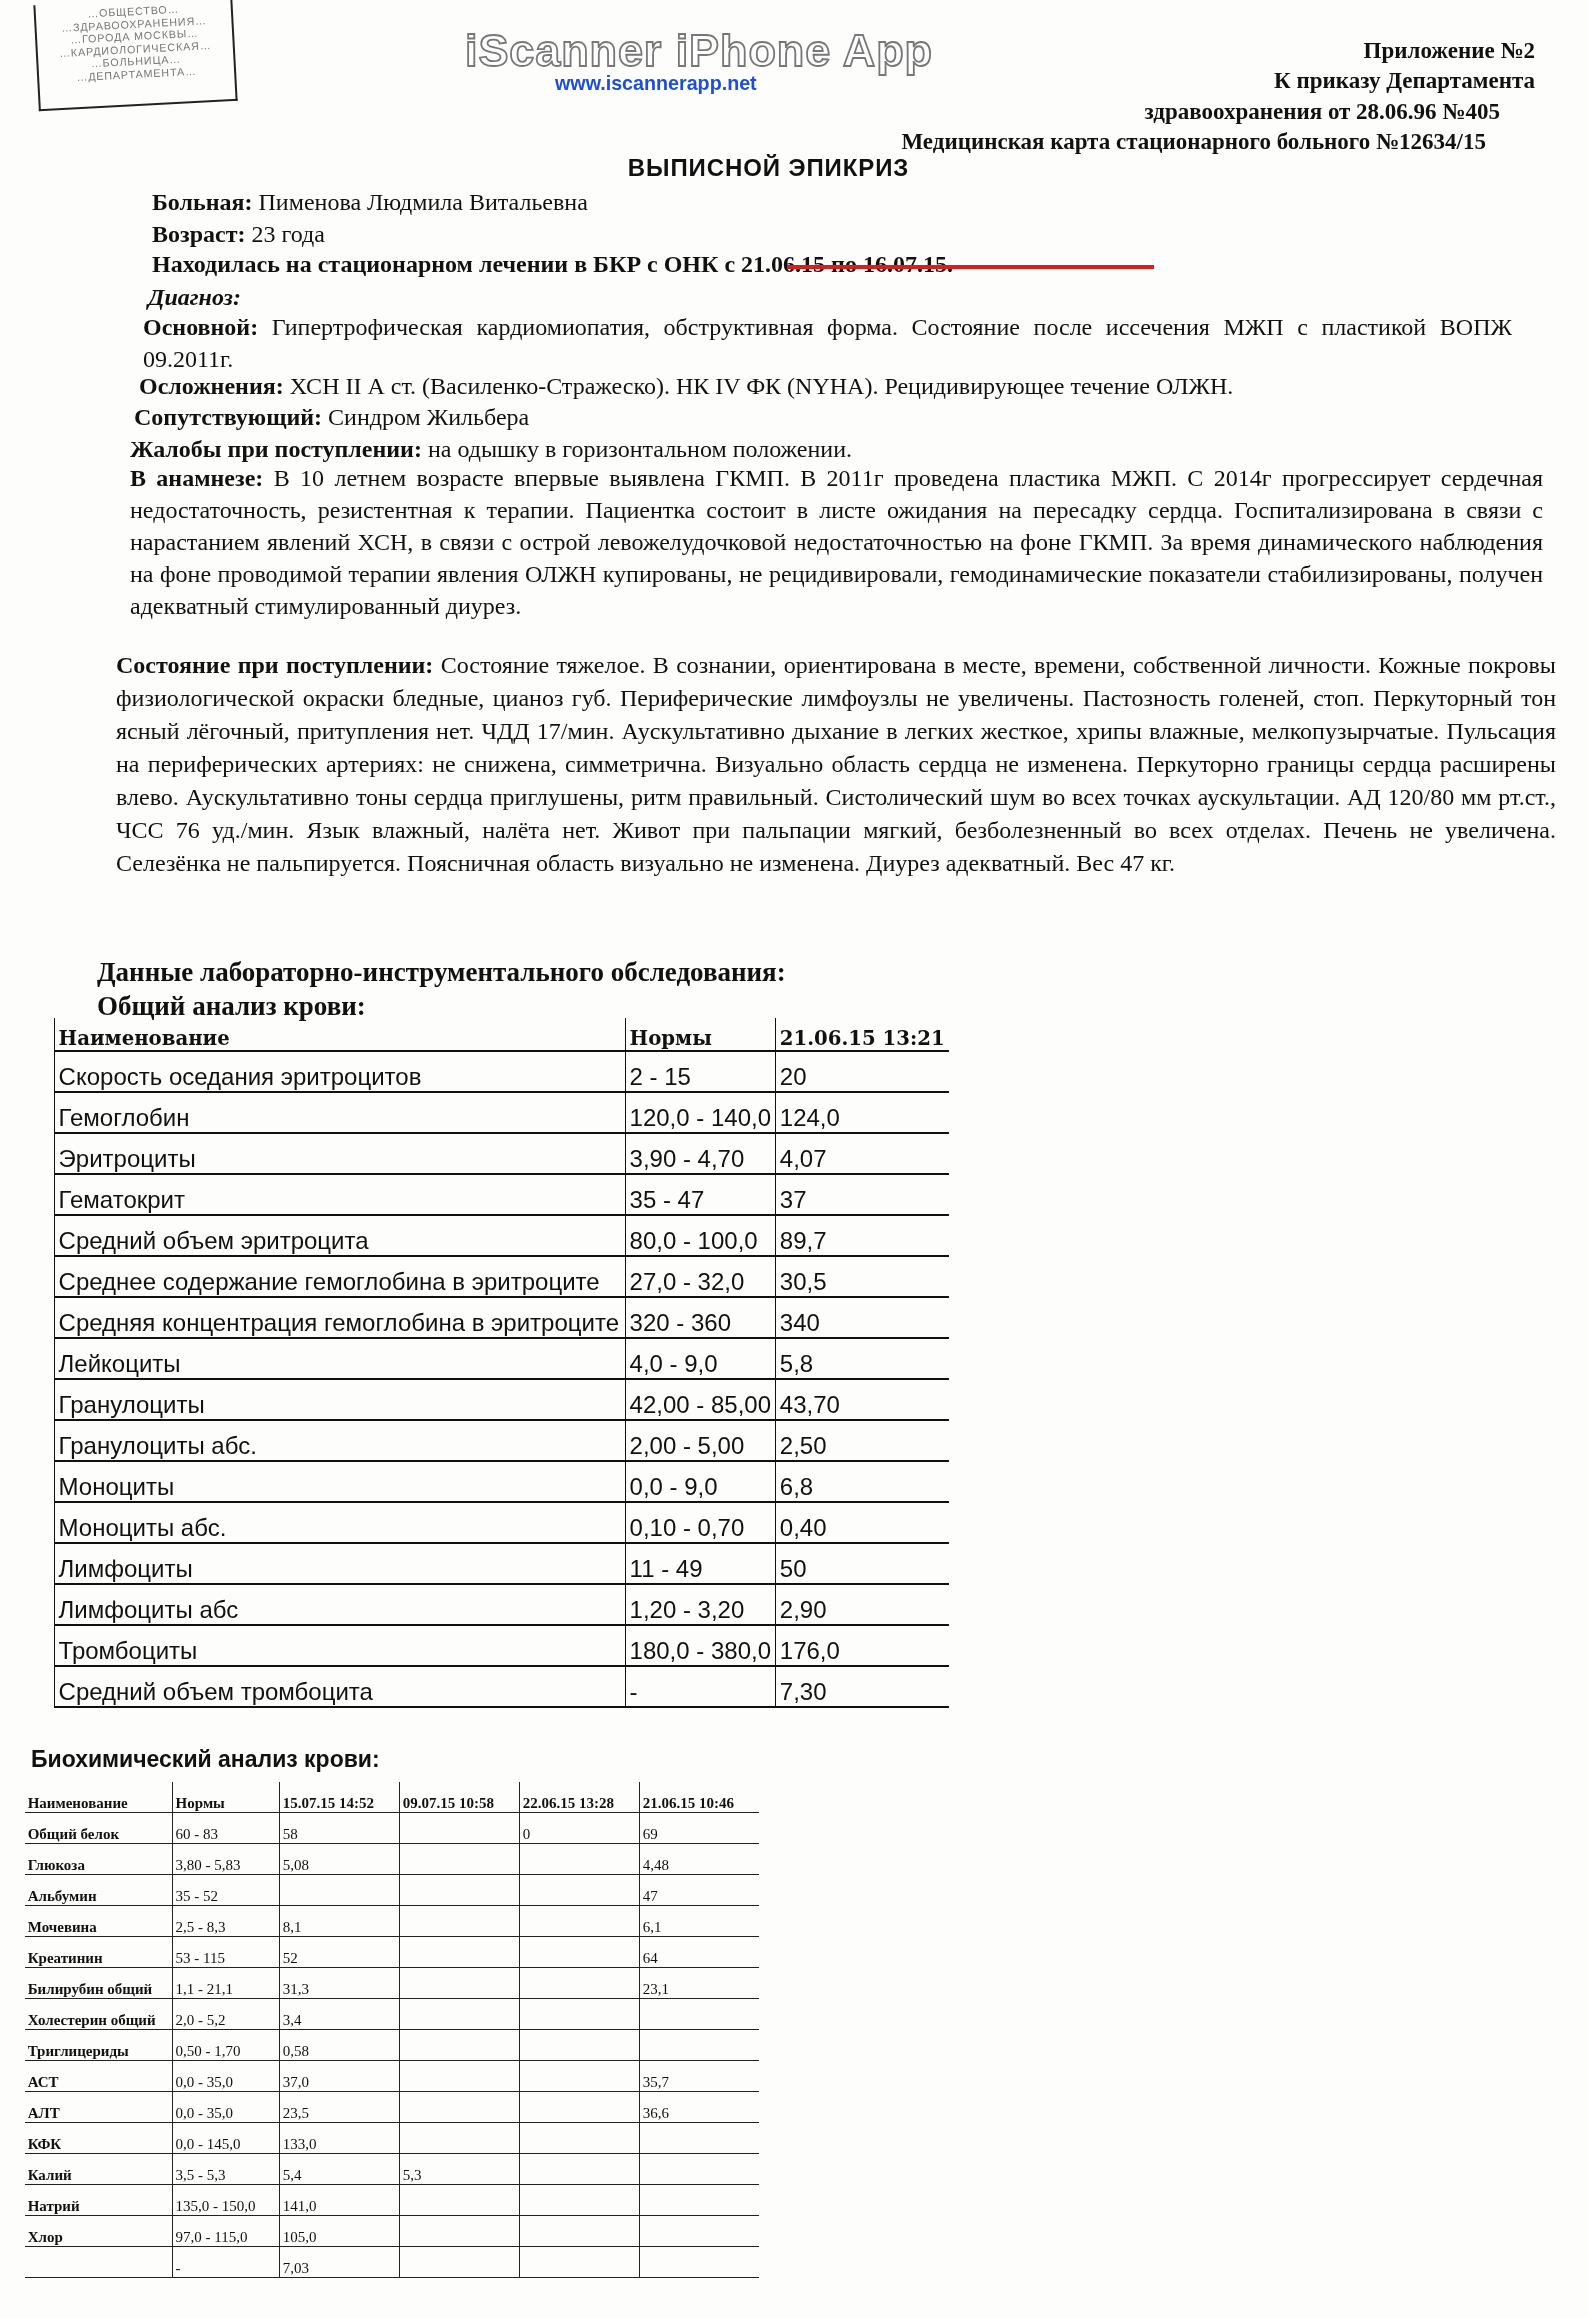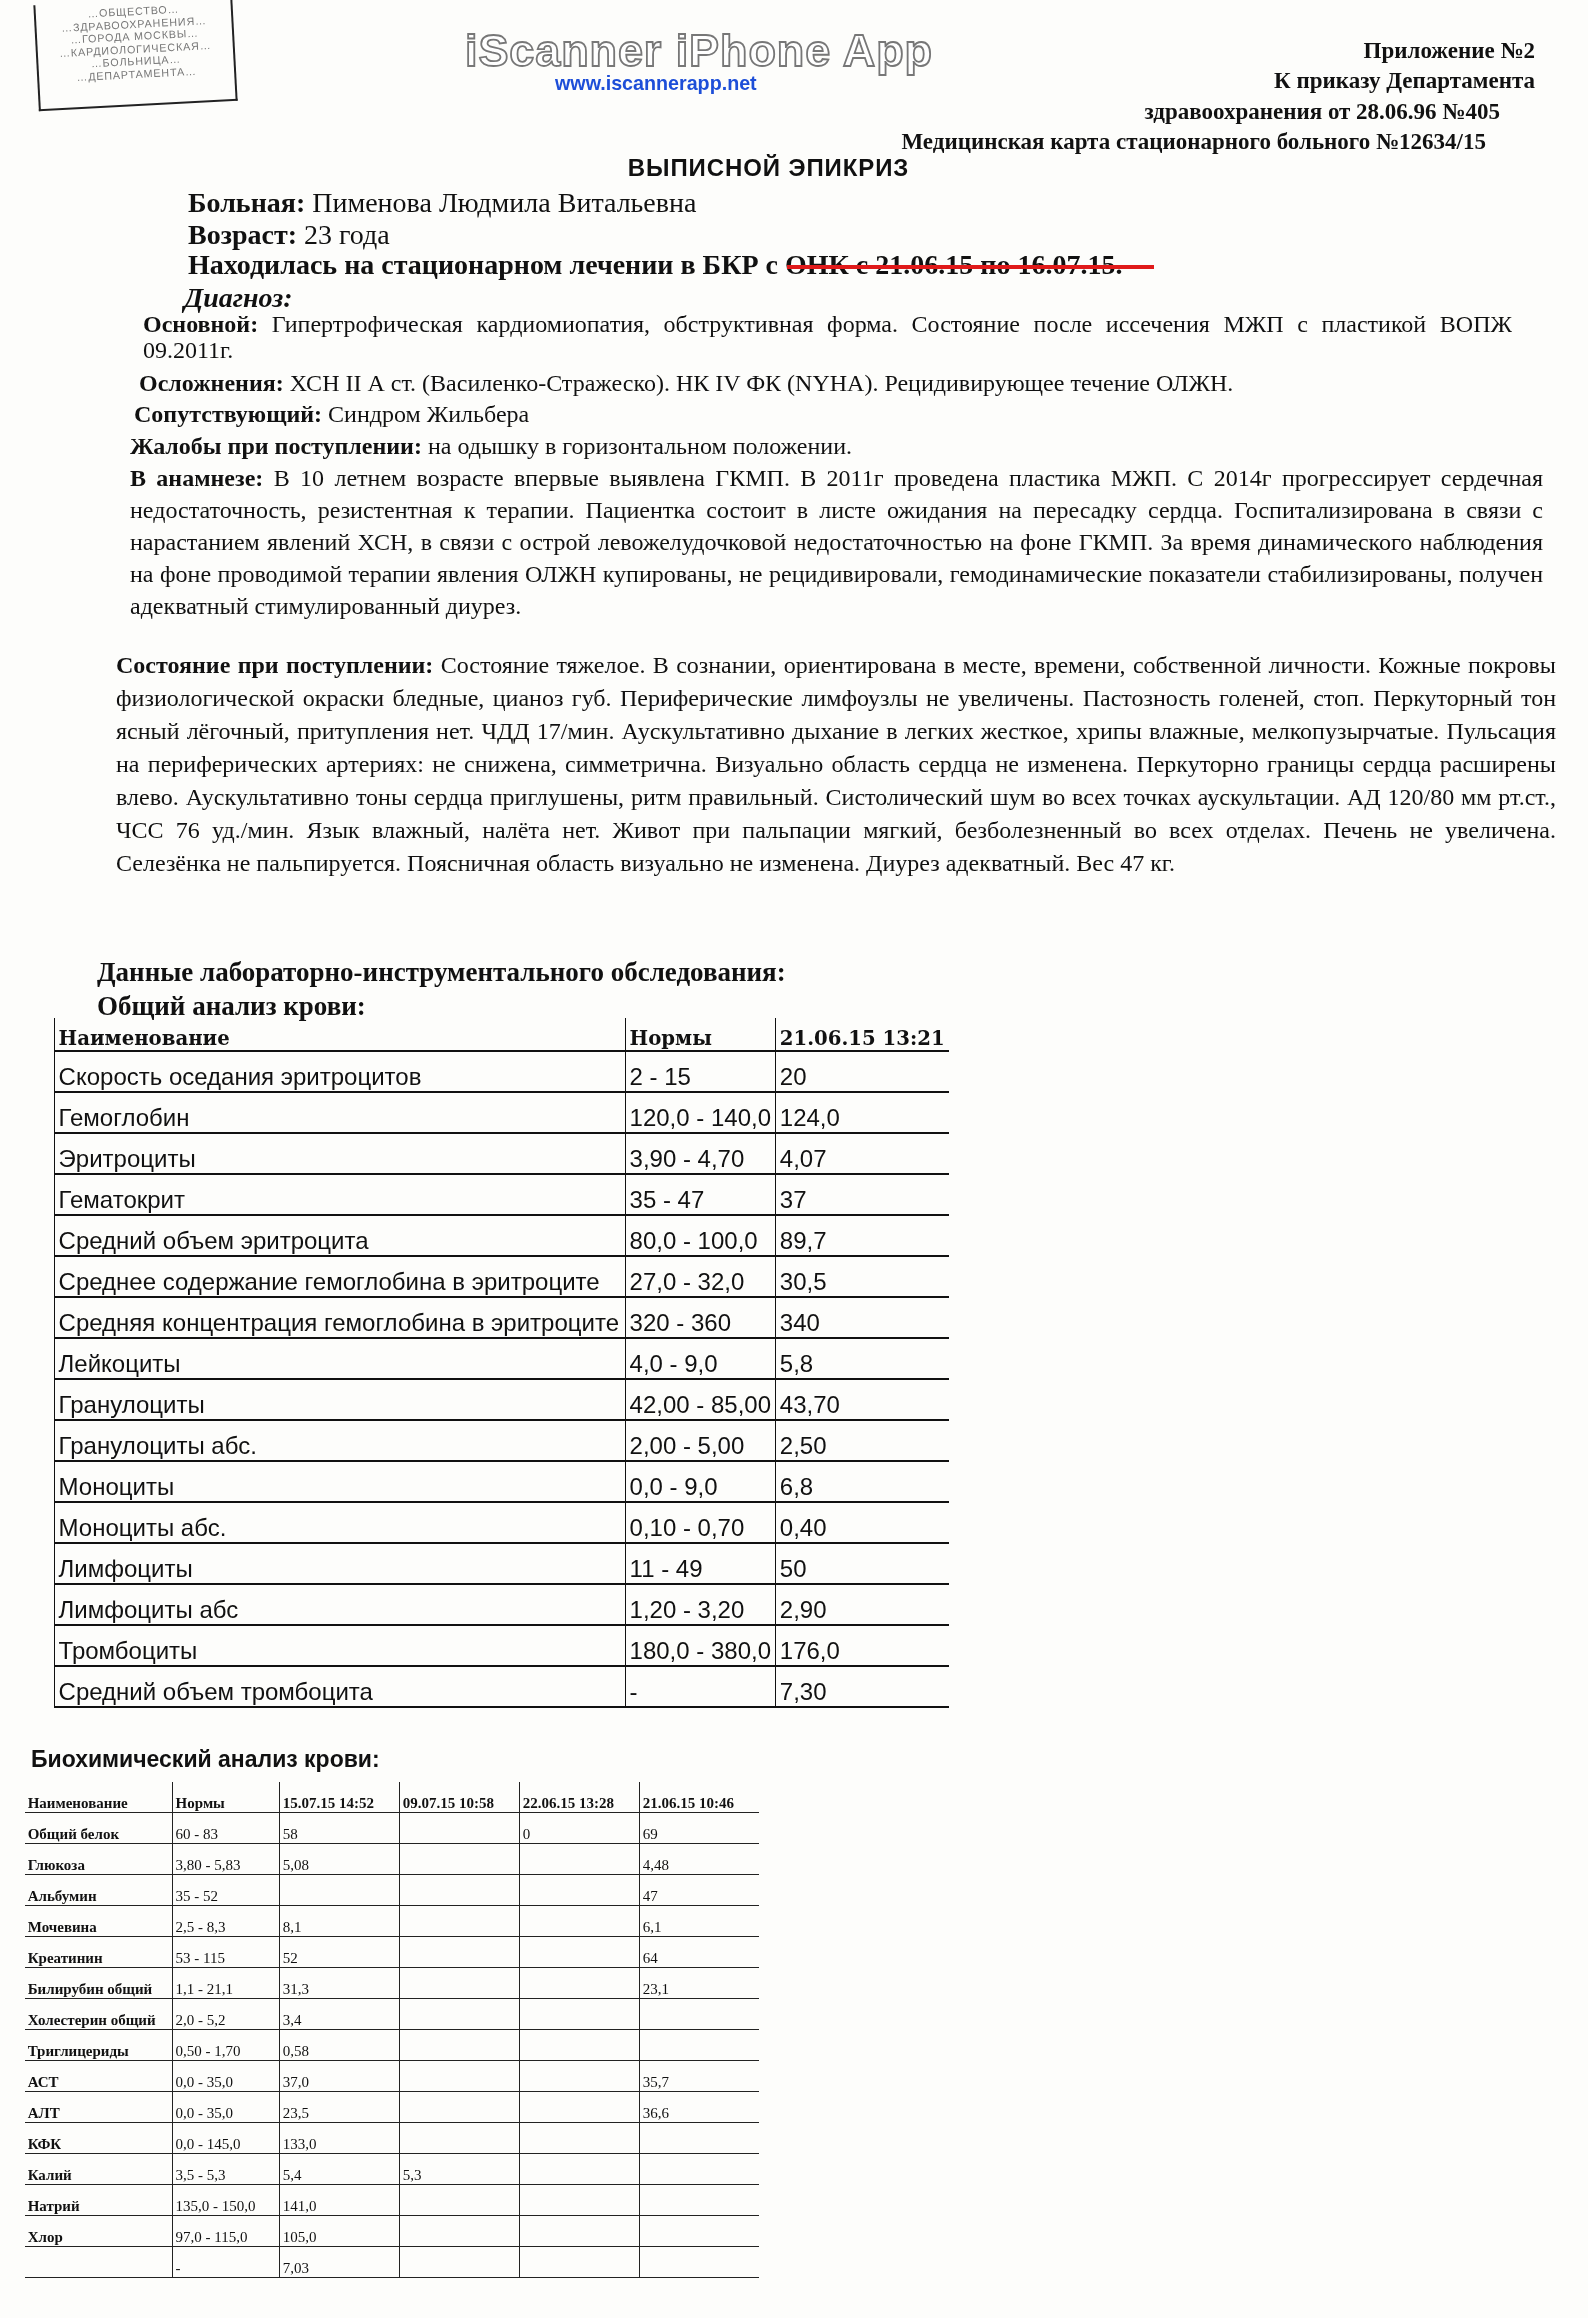--- a/index.html
+++ b/index.html
@@ -3,23 +3,23 @@
 <meta charset="utf-8">
 <style>
   html,body{margin:0;padding:0;}
   body{width:1589px;height:2319px;background:#fdfdfb;position:relative;overflow:hidden;font-family:"Liberation Serif","DejaVu Serif",serif;color:#111;}
   .abs{position:absolute;}
   .stamp{left:36px;top:0;width:199px;height:106px;border:2.7px solid #222;border-top:none;transform:rotate(-3deg);font-family:"Liberation Sans",sans-serif;font-size:10.7px;color:#777;line-height:12.5px;text-align:center;padding-top:5.4px;box-sizing:border-box;letter-spacing:0.9px;}
   .wm-title{left:465px;top:25px;font-family:"Liberation Sans",sans-serif;font-weight:bold;font-size:45px;color:#fff;-webkit-text-stroke:1.8px #777;letter-spacing:0.9px;}
   .wm-url{left:555px;top:72px;font-family:"Liberation Sans",sans-serif;font-weight:bold;font-size:19.7px;color:#1d4ed8;}
   .hdr-right{right:54px;text-align:right;font-weight:bold;font-size:23px;line-height:29.5px;}
   .title{left:0;width:1537px;text-align:center;top:154px;font-weight:bold;font-size:24px;font-family:"Liberation Sans",sans-serif;letter-spacing:0.9px;}
-  .para{left:116px;width:1395px;font-size:24px;line-height:26px;text-align:justify;}
+  .para{left:116px;width:1395px;font-size:24px;line-height:32px;text-align:justify;}
   .para b{font-weight:bold;}
-  .line{font-size:28px;line-height:29.5px;margin-left:36px;}
+  .line{font-size:24px;line-height:29.5px;}
   .redline{left:787px;top:265px;width:367px;height:3.6px;background:#e01a1a;}
   h3{margin:0;font-size:27px;font-weight:bold;}
   table{border-collapse:collapse;position:absolute;}
   .cbc td{border-bottom:2.7px solid #111;border-left:1.8px solid #111;font-size:24px;font-family:Liberation Sans, sans-serif;height:39px;padding:0 3.6px;vertical-align:bottom;white-space:nowrap;}
   .cbc th{text-align:left;border-bottom:2.7px solid #111;border-left:1.8px solid #111;font-size:19.7px;font-family:"DejaVu Serif",serif;font-weight:bold;padding:0 3.6px;height:32px;vertical-align:bottom;white-space:nowrap;}
   .bio td,.bio th{border-bottom:1.8px solid #222;border-left:1.8px solid #222;font-size:15px;padding:0 2.7px;height:30px;text-align:left;white-space:nowrap;vertical-align:bottom;font-family:"Liberation Serif",serif;}
   .bio th{font-weight:bold;}
   .bio td:first-child,.bio th:first-child{border-left:none;font-weight:bold;}
 </style>
 </head>

